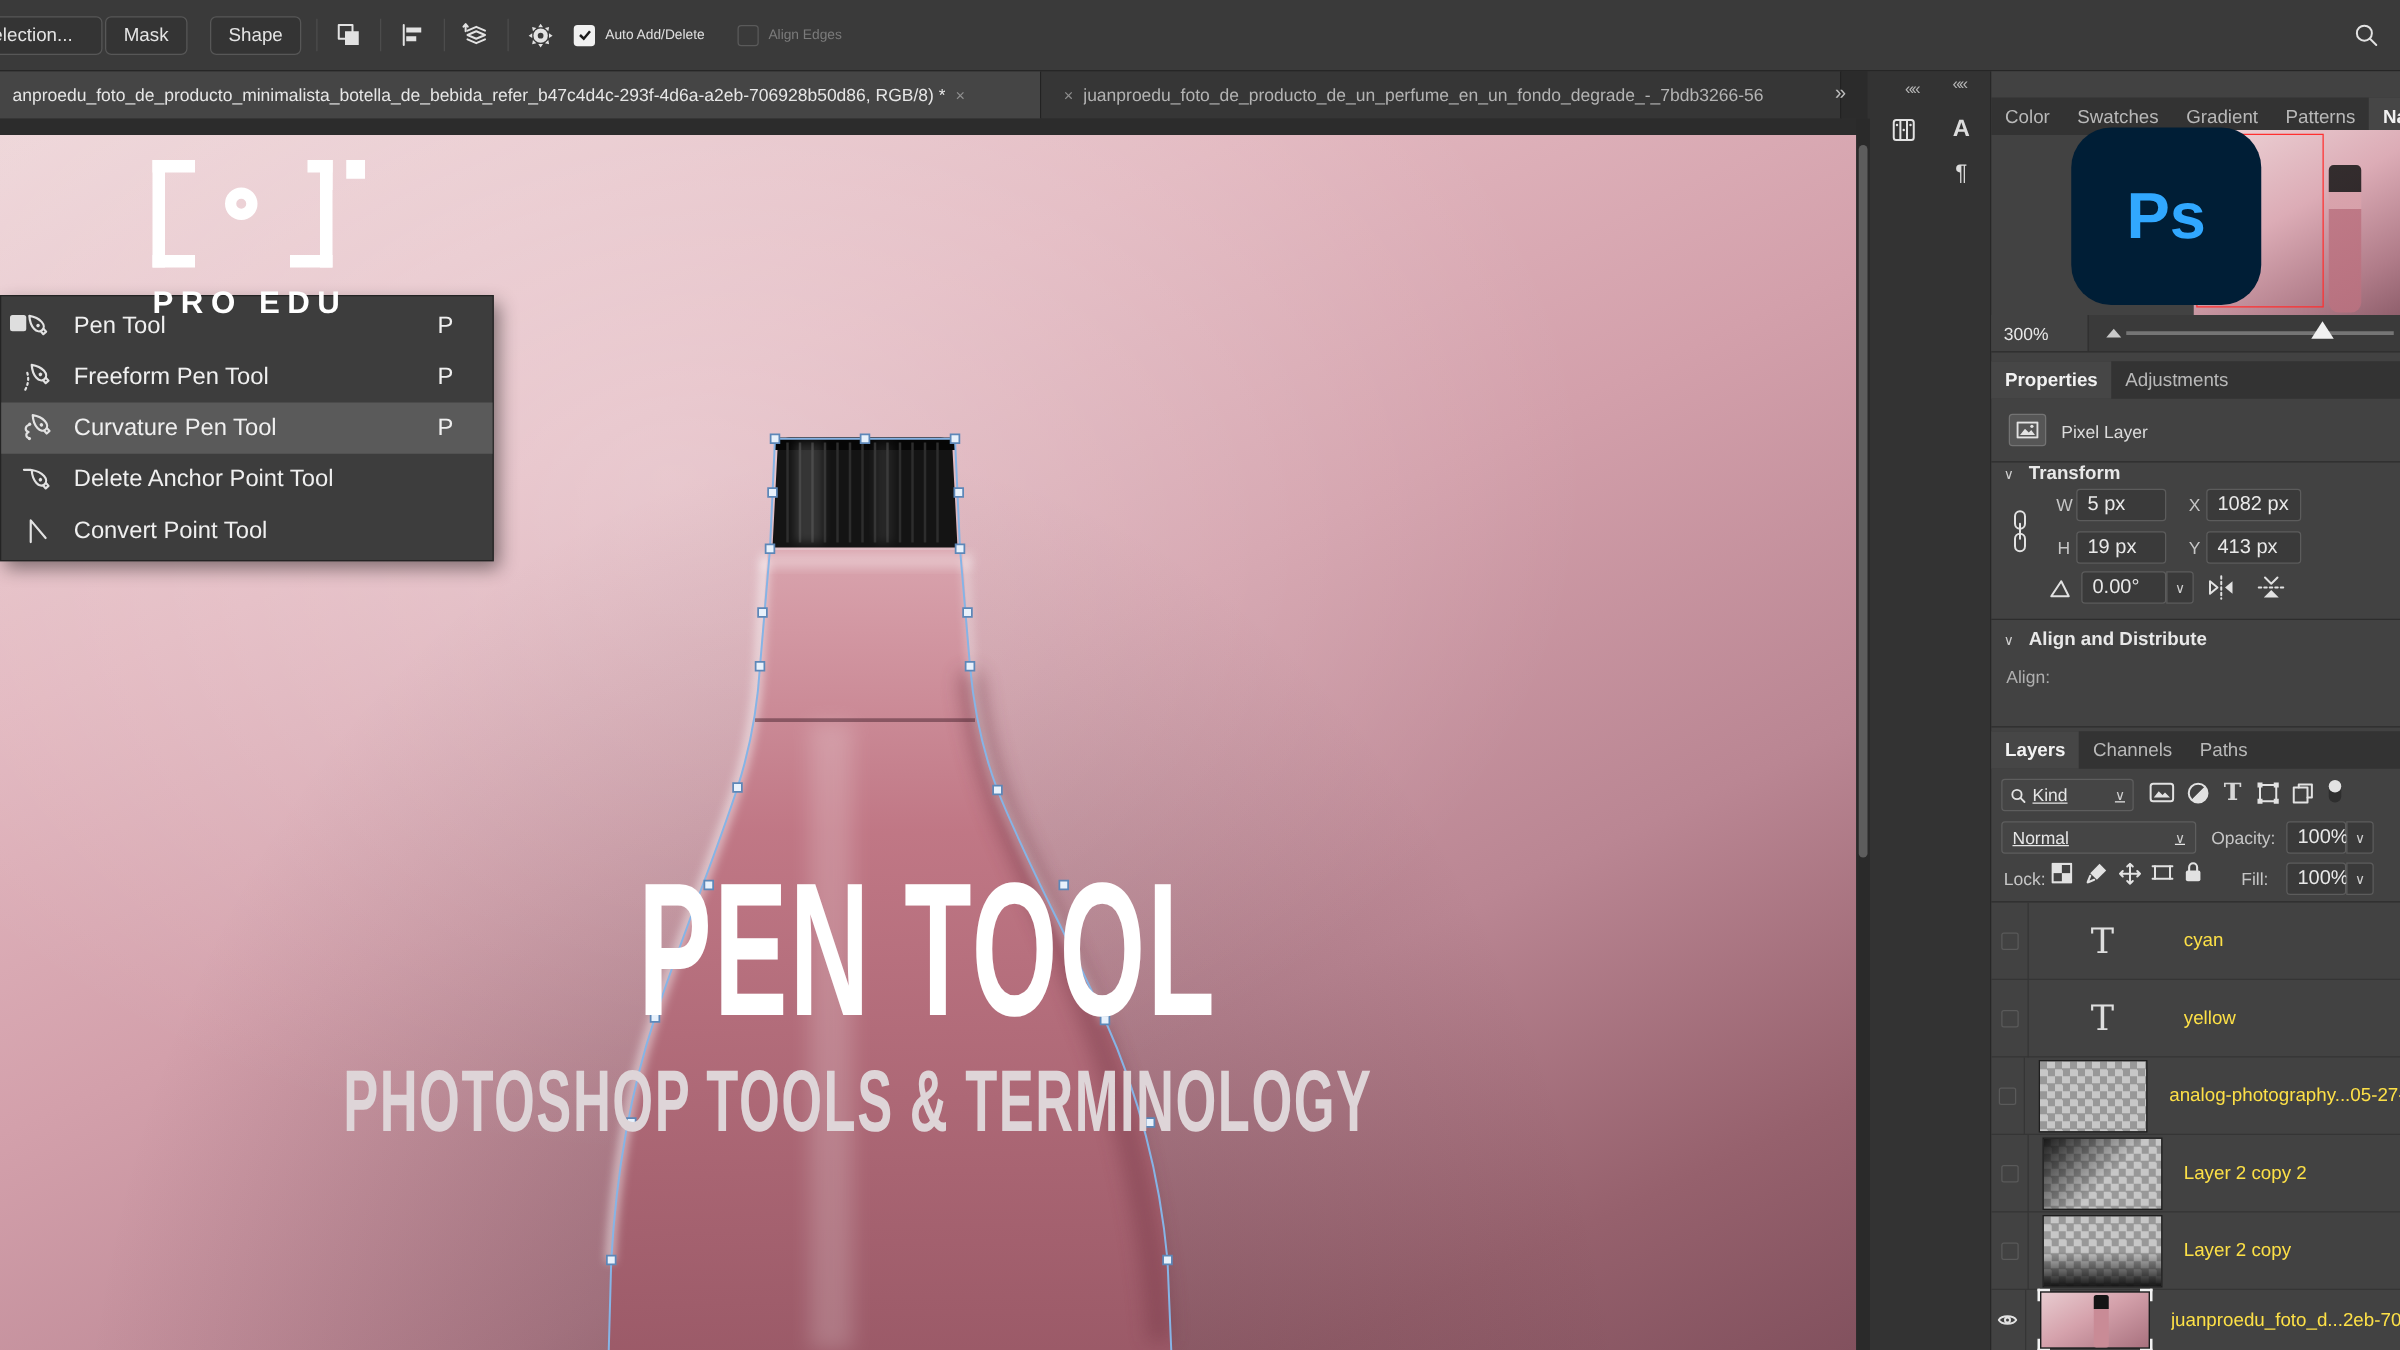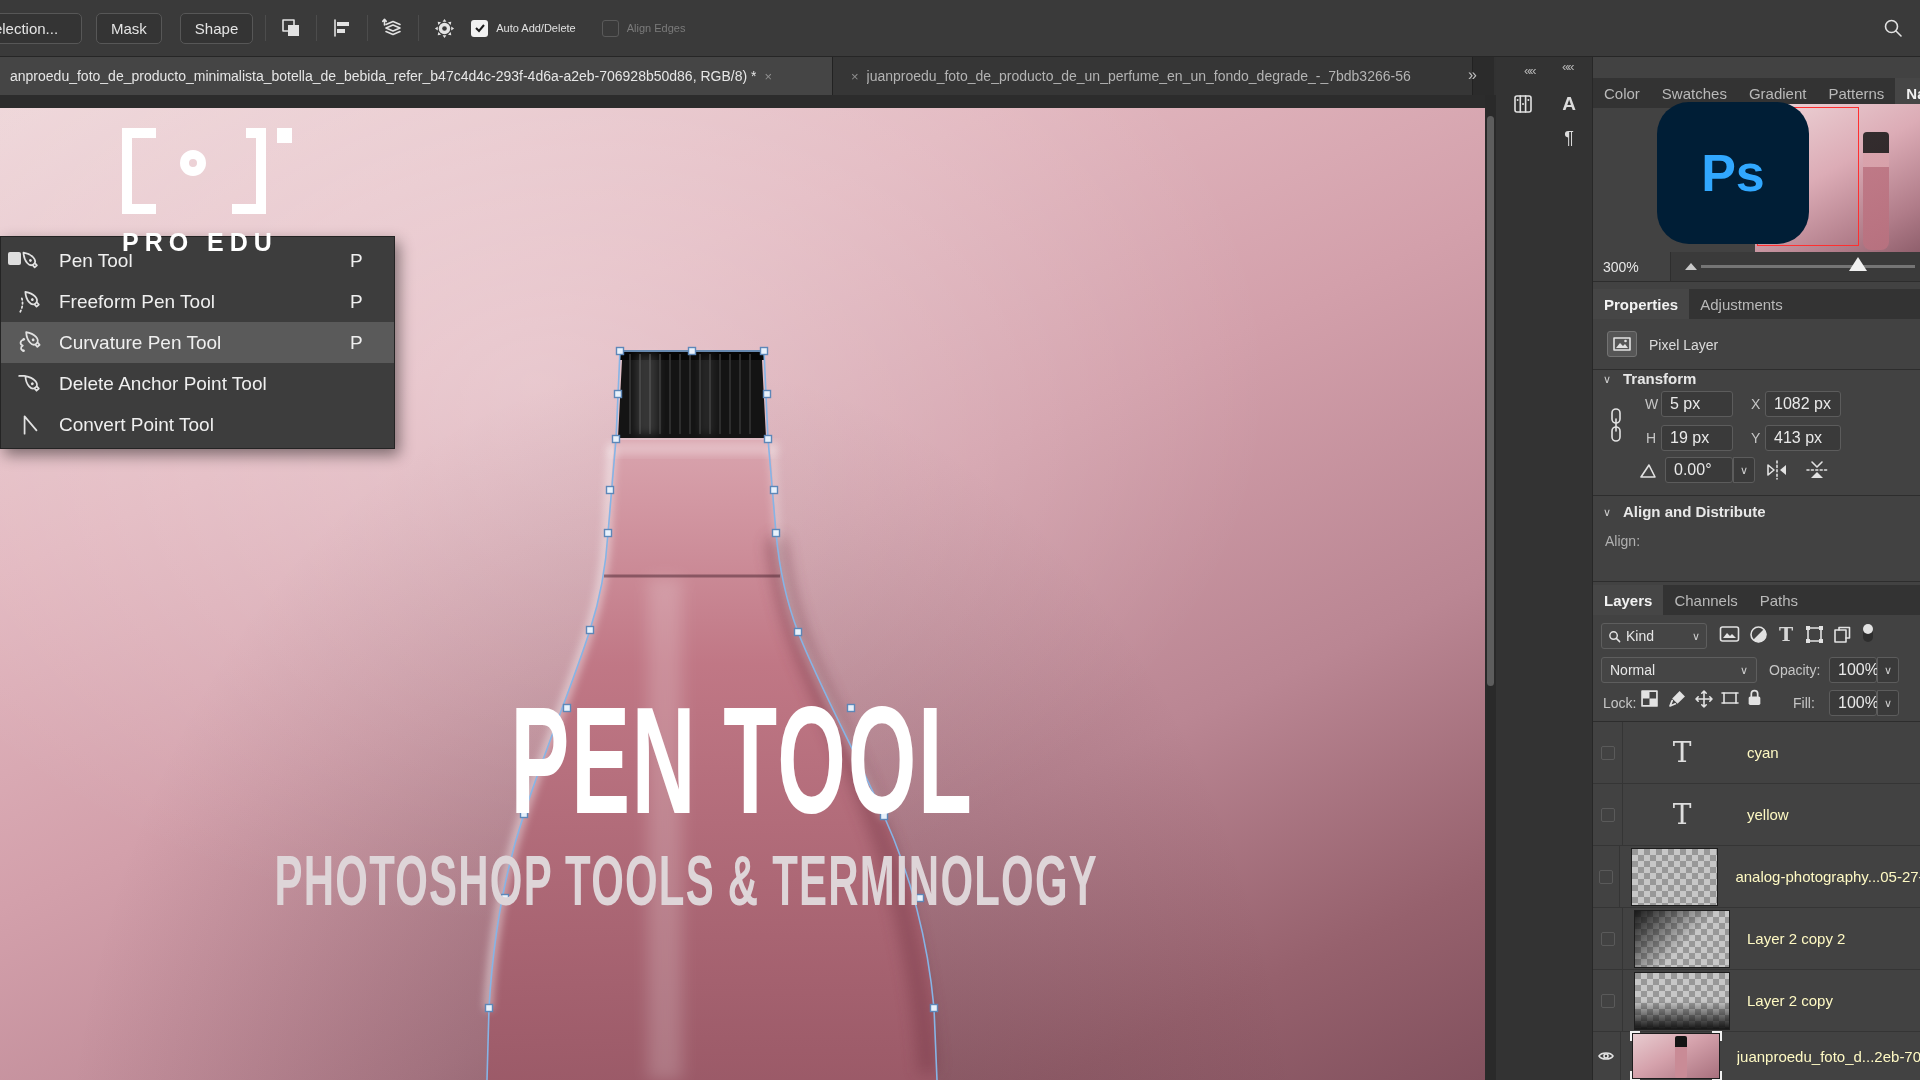--- a/index.html
+++ b/index.html
@@ -106,52 +106,52 @@
   .tri { width:0; height:0; }
 
   
   .hdr-label { color:#e8e8e8; font-size:15px; font-weight:700; }
   .plabel { color:#c6c6c6; font-size:14px; }
   .fld { position:absolute; height:26px; background:#3a3a3a; border:1px solid #5c5c5c; border-radius:3px;
     color:#e9e9e9; font-size:16px; display:flex; align-items:center; padding-left:8px; }
   .chev-box { position:absolute; height:26px; width:22px; background:#3a3a3a; border:1px solid #5c5c5c;
     border-radius:0 3px 3px 0; display:flex; align-items:center; justify-content:center; color:#cfcfcf; font-size:11px; }
   .sel { background:#454545; border:1px solid #5e5e5e; border-radius:3px; color:#e6e6e6; font-size:14px;
-    display:flex; align-items:center; }
+    display:flex; align-items:center;text-decoration:underline; }
 
   
   .mini-icon { display:flex; align-items:center; justify-content:center; color:#d6d6d6; }
   .layer-row { position:absolute; left:0; width:328px; height:62px; border-bottom:1px solid #353535;
     display:flex; align-items:center; }
   .eye-col { width:30px; height:62px; border-right:1px solid #353535; display:flex; align-items:center; justify-content:center; }
   .eye-empty { width:14px; height:14px; border:1px solid #5a5a5a; border-radius:2px; }
   .thumb { width:94px; height:56px; margin-left:12px; position:relative;
     background: repeating-conic-gradient(#c7c7c7 0% 25%, #989898 0% 50%) 0 0 / 12px 12px;
     outline:1px solid #1e1e1e; }
   .thumb.shade-top::after { content:""; position:absolute; inset:0;
     background:linear-gradient(135deg, rgba(15,15,15,.92), rgba(15,15,15,0) 55%); }
   .thumb.shade-bottom::after { content:""; position:absolute; inset:0;
     background:linear-gradient(0deg, rgba(15,15,15,.95), rgba(15,15,15,0) 50%); }
   .thumb.photo { background:linear-gradient(150deg, #e8ccd0 0%, #d5a2ac 45%, #a8717e 100%); }
   .corner { position:absolute; width:10px; height:10px; border:2px solid #f2f2f2; }
-  .layer-name { color:#fef9c3; font-size:15px; margin-left:18px; white-space:nowrap; overflow:hidden; }
+  .layer-name { color:#fde047; font-size:15px; margin-left:18px; white-space:nowrap; overflow:hidden; }
   .type-glyph { width:94px; margin-left:12px; text-align:center; font-family:"DejaVu Serif", serif;
     color:#dedede; font-size:28px; }
 
   svg .st { stroke:#e2e2e2; fill:none; stroke-width:1.6; stroke-linecap:round; stroke-linejoin:round; }
   svg .fil { fill:#e2e2e2; }
 </style>
 </head>
 <body>
 
 <div id="app">
 
   <div id="optionsbar">
     <button class="opt-btn" style="margin-left:-30px; min-width:112px;">election...</button>
-    <button class="opt-btn" style="margin-left:14px;">Mask</button>
+    <button class="opt-btn" style="margin-left:2px;">Mask</button>
     <button class="opt-btn" style="margin-left:18px;">Shape</button>
     <div class="vsep"></div>
     <div class="icon24">
       <svg width="22" height="22" viewBox="0 0 22 22">
           <rect class="st" x="3" y="3" width="11" height="11"></rect>
           <rect x="8" y="8" width="11" height="11" class="fil"></rect>
         </svg>
     </div>
     <div class="vsep"></div>
     <div class="icon24">

